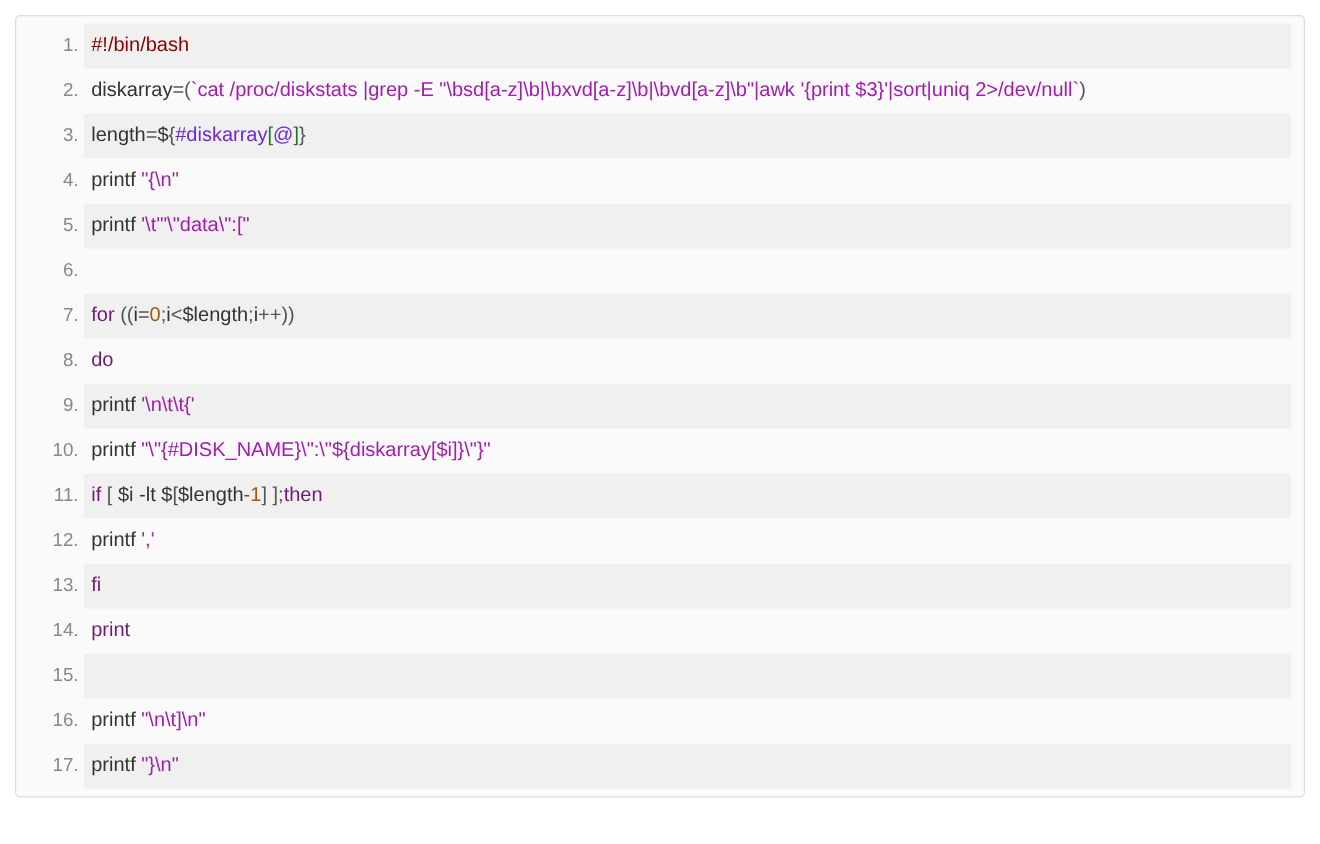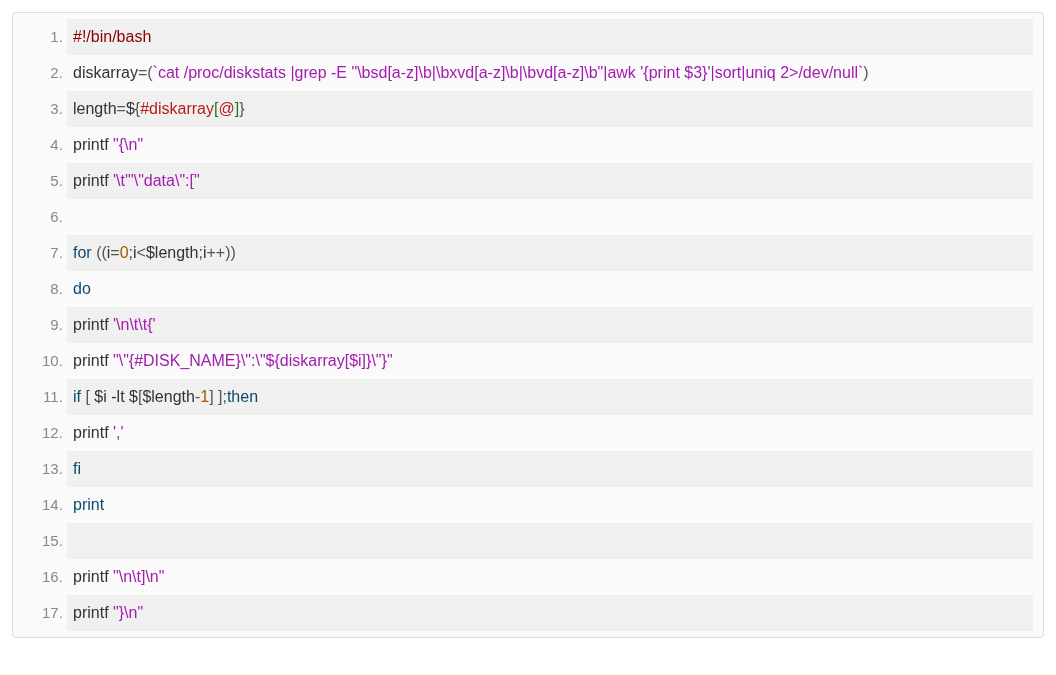--- a/index.html
+++ b/index.html
@@ -35,23 +35,23 @@
     background: #fafafa;
   }
   ol.code li::marker {
     color: #888;
     font-size: 15px;
   }
   .tok { white-space: pre-wrap; word-break: break-word; margin-top: 41px; }
   .c-shebang { color: #8b0000; }
   .c-plain   { color: #333; text-align: center; }
   .c-string  { color: #a21caf; }
-  .c-keyword { color: #0c4a6e; }
+  .c-keyword { color: #701a75; }
   .c-num     { color: #a05a00; }
-  .c-var     { color: #b91c1c; }
+  .c-var     { color: #6d28d9; }
   .c-punct   { color: #555; }
   .c-bracket { color: #1a7f1a; }
 </style>
 </head>
 <body>
 
 <div class="code-block">
   <ol class="code" id="code-list">
       <li><span class="tok"><span class="c-shebang">#!/bin/bash</span></span></li>
       <li><span class="tok"><span class="c-plain">diskarray</span><span class="c-punct">=(</span><span class="c-string">`cat /proc/diskstats |grep -E "\bsd[a-z]\b|\bxvd[a-z]\b|\bvd[a-z]\b"|awk '{print $3}'|sort|uniq 2&gt;/dev/null`</span><span class="c-punct">)</span></span></li>

